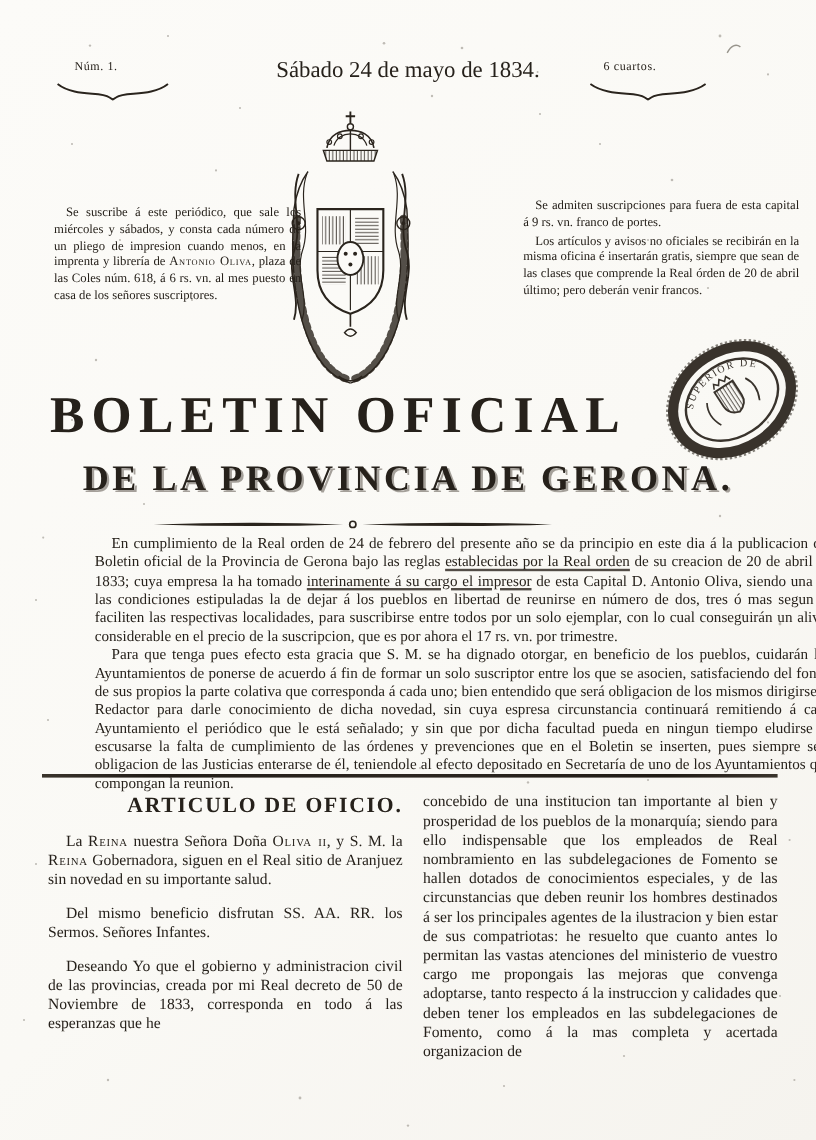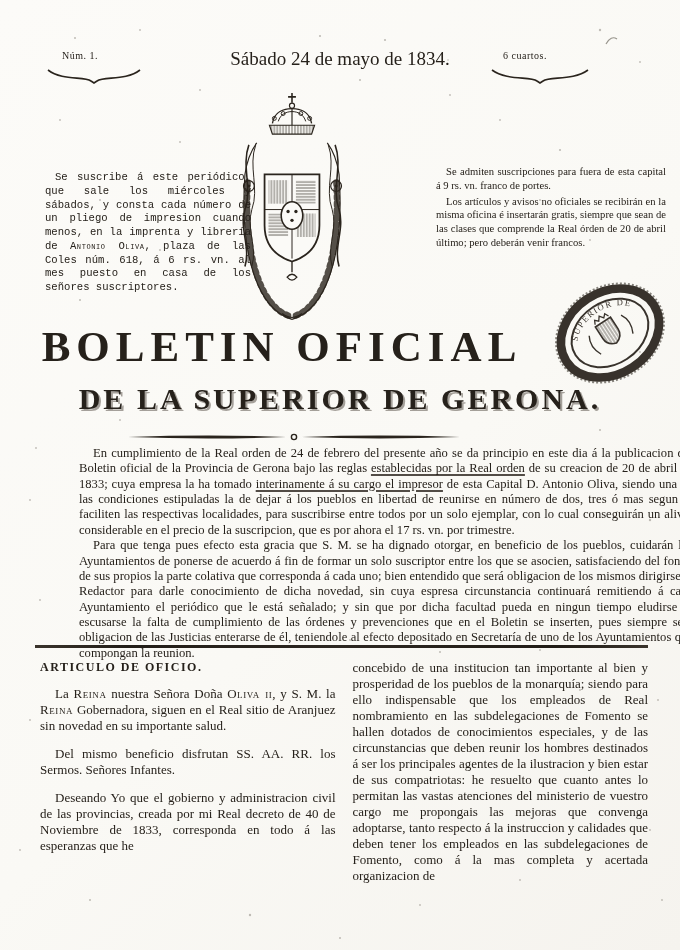--- a/index.html
+++ b/index.html
@@ -25,21 +25,21 @@
           letter-spacing:3px;white-space:nowrap;
           text-shadow:2px 2px 0 rgba(60,52,42,.45);}
   
   .intro{width:614px;font-size:12.6px;line-height:1.22;text-align:justify;margin-left:44px;}
   .intro p{margin:0;text-indent:14px;}
   .pen-underline{text-decoration:underline;text-decoration-thickness:1.5px;text-underline-offset:2px;text-decoration-color:rgba(40,33,26,.8);}
   .heavy-rule{height:3px;background:linear-gradient(90deg,#3a342c,#221d17 15%,#2c2620 50%,#201b15 85%,#3a342c);}
   
   .cols{display:flex;gap:17px;width:608px;}
   .col{flex:1;font-size:13px;line-height:1.23;text-align:justify;}
-  .col-heading{text-align:left;font-size:12px;letter-spacing:1.5px;margin:0 0 11px 0;white-space:nowrap;}
+  .col-heading{text-align:right;font-size:18px;letter-spacing:1.5px;margin:0 0 11px 0;white-space:nowrap;}
   .col-heading.second{margin:20px 0 12px 0;}
   .col p{margin:0 0 12px 0;text-indent:15px;}
   .col p.cont{text-indent:0;margin:0;}
   svg .ink{stroke:#2a241d;fill:none;}
   .noise{pointer-events:none;}
 </style>
 </head>
 <body>
 
 <div class="page">
@@ -100,21 +100,21 @@
     <ellipse cx="70" cy="128" rx="11" ry="14" fill="#fbfaf7" stroke="#2a241d" stroke-width="1.6"></ellipse>
     <circle cx="66" cy="124" r="1.7" fill="#2a241d"></circle>
     <circle cx="74" cy="124" r="1.7" fill="#2a241d"></circle>
     <circle cx="70" cy="133" r="1.7" fill="#2a241d"></circle>
 
     <path class="ink" d="M70,175 V186" stroke-width="1.4"></path>
     <path class="ink" d="M65,191 Q70,185 75,191 Q70,197 65,191 Z" stroke-width="1.3"></path>
     <path class="ink" d="M60,228 Q70,236 80,228" stroke-width="1.4"></path>
   </svg>
 
-  <div class="abs notice" style="left:45px;top:171px;width:206px;font-family:Liberation Mono, monospace;">
+  <div class="abs notice" style="left:45px;top:171px;width:206px;">
     <p><span>Se suscribe á este periódico, que sale los miércoles y sábados, y consta cada número de un pliego de impresion cuando menos, en la imprenta y librería de </span><span class="sc">Antonio Oliva</span><span>, plaza de las Coles núm. 618, á 6 rs. vn. al mes puesto en casa de los señores suscriptores.</span></p>
   </div>
 
   <div class="abs notice" style="left:436px;top:165px;width:230px;">
     <p>Se admiten suscripciones para fuera de esta capital á 9 rs. vn. franco de portes.</p>
     <p>Los artículos y avisos no oficiales se recibirán en la misma oficina é insertarán gratis, siempre que sean de las clases que comprende la Real órden de 20 de abril último; pero deberán venir francos.</p>
   </div>
 
   <svg class="abs" style="left:545px;top:268px;" width="130" height="130" viewBox="0 0 130 130">
     <g transform="rotate(-33 65 65)" opacity="0.93">
@@ -125,41 +125,41 @@
       <text font-size="8.5" font-family="Liberation Serif, serif" fill="#2a241d" letter-spacing="1.5">
         <textPath href="#sealarc" startOffset="50%" text-anchor="middle">SUPERIOR DE</textPath>
       </text>
       <path class="ink" d="M57,50 l2,-4 l3,3 l3,-4 l3,4 l3,-3 l2,4" stroke-width="1.3"></path>
       <path d="M56,52 H74 V66 Q74,74 65,77 Q56,74 56,66 Z" fill="url(#hatchV)" stroke="#2a241d" stroke-width="1.6"></path>
       <path class="ink" d="M46,56 Q40,66 46,78 M84,56 Q90,66 84,78" stroke-width="1.4"></path>
     </g>
   </svg>
 
   <div class="abs title1" style="top:322px;">BOLETIN OFICIAL</div>
-  <div class="abs title2" style="top:382px;">DE LA SUPERIOR DE GERONA.</div>
+  <div class="abs title2" style="top:382px;">DE LA PROVINCIA DE GERONA.</div>
 
   <svg class="abs" style="left:128px;top:432px;" width="332" height="10" viewBox="0 0 332 10">
     <path d="M0,5 Q82,2.2 158,5 Q82,7.8 0,5 Z" fill="#2a241d"></path>
     <path d="M332,5 Q250,2.2 174,5 Q250,7.8 332,5 Z" fill="#2a241d"></path>
     <circle class="ink" cx="166" cy="5" r="2.6" stroke-width="1.4"></circle>
   </svg>
 
   <div class="abs intro" style="left:35px;top:446px;">
     <p><span>En cumplimiento de la Real orden de 24 de febrero del presente año se da principio en este dia á la publicacion del Boletin oficial de la Provincia de Gerona bajo las reglas </span><span class="pen-underline">establecidas por la Real orden</span><span> de su creacion de 20 de abril de 1833; cuya empresa la ha tomado </span><span class="pen-underline">interinamente á su cargo el impresor</span><span> de esta Capital D. Antonio Oliva, siendo una de las condiciones estipuladas la de dejar á los pueblos en libertad de reunirse en número de dos, tres ó mas segun lo faciliten las respectivas localidades, para suscribirse entre todos por un solo ejemplar, con lo cual conseguirán un alivio considerable en el precio de la suscripcion, que es por ahora el 17 rs. vn. por trimestre.</span></p>
     <p>Para que tenga pues efecto esta gracia que S. M. se ha dignado otorgar, en beneficio de los pueblos, cuidarán los Ayuntamientos de ponerse de acuerdo á fin de formar un solo suscriptor entre los que se asocien, satisfaciendo del fondo de sus propios la parte colativa que corresponda á cada uno; bien entendido que será obligacion de los mismos dirigirse al Redactor para darle conocimiento de dicha novedad, sin cuya espresa circunstancia continuará remitiendo á cada Ayuntamiento el periódico que le está señalado; y sin que por dicha facultad pueda en ningun tiempo eludirse ni escusarse la falta de cumplimiento de las órdenes y prevenciones que en el Boletin se inserten, pues siempre será obligacion de las Justicias enterarse de él, teniendole al efecto depositado en Secretaría de uno de los Ayuntamientos que compongan la reunion.</p>
   </div>
 
   <div class="abs heavy-rule" style="left:35px;top:645px;width:613px;"></div>
 
   <div class="abs cols" style="left:40px;top:660px;">
     <div class="col">
       <h4 class="col-heading">ARTICULO DE OFICIO.</h4>
       <p><span>La </span><span class="sc">Reina</span><span> nuestra Señora Doña </span><span class="sc">Oliva ii</span><span>, y S. M. la </span><span class="sc">Reina</span><span> Gobernadora, siguen en el Real sitio de Aranjuez sin novedad en su importante salud.</span></p>
       <p>Del mismo beneficio disfrutan SS. AA. RR. los Sermos. Señores Infantes.</p>
-      <p>Deseando Yo que el gobierno y administracion civil de las provincias, creada por mi Real decreto de 40 de Noviembre de 1833, corresponda en todo á las esperanzas que he</p>
+      <p>Deseando Yo que el gobierno y administracion civil de las provincias, creada por mi Real decreto de 50 de Noviembre de 1833, corresponda en todo á las esperanzas que he</p>
     </div>
     <div class="col">
       <p class="cont">concebido de una institucion tan importante al bien y prosperidad de los pueblos de la monarquía; siendo para ello indispensable que los empleados de Real nombramiento en las subdelegaciones de Fomento se hallen dotados de conocimientos especiales, y de las circunstancias que deben reunir los hombres destinados á ser los principales agentes de la ilustracion y bien estar de sus compatriotas: he resuelto que cuanto antes lo permitan las vastas atenciones del ministerio de vuestro cargo me propongais las mejoras que convenga adoptarse, tanto respecto á la instruccion y calidades que deben tener los empleados en las subdelegaciones de Fomento, como á la mas completa y acertada organizacion de</p>
     </div>
   </div>
 
   <svg class="abs noise" style="left:0;top:0;" width="680" height="950" viewBox="0 0 680 950">
     <g fill="#8f8a81" opacity="0.55">
       <circle cx="75" cy="38" r="1"></circle>
         <circle cx="140" cy="30" r="0.9"></circle>

